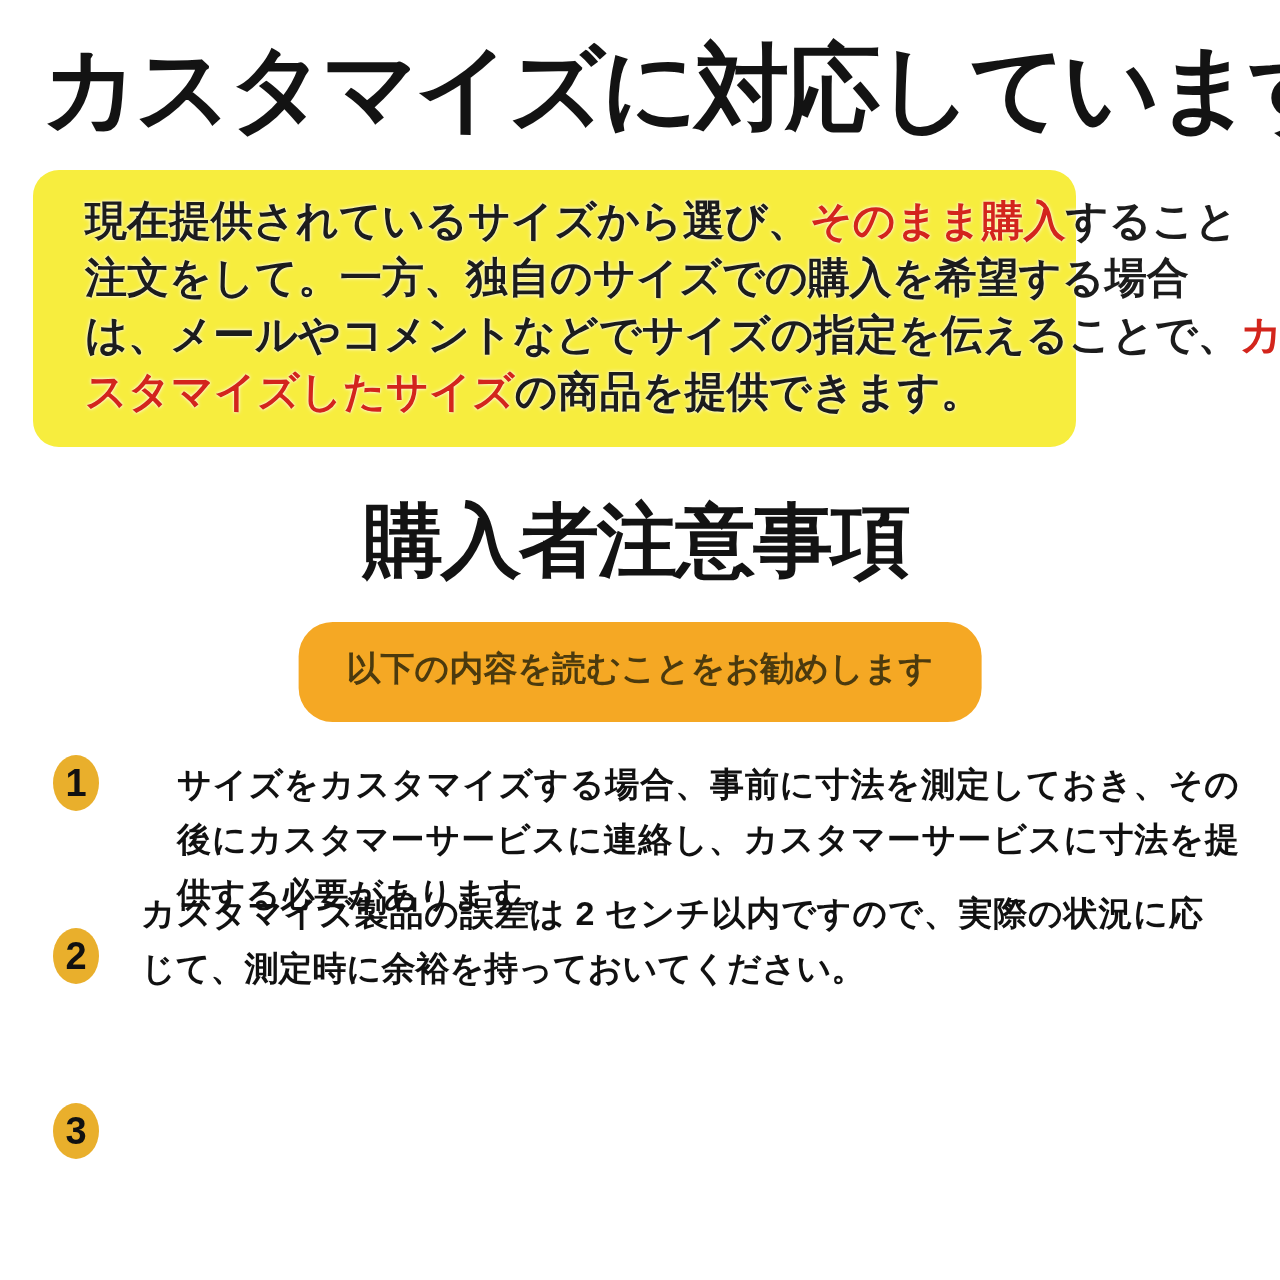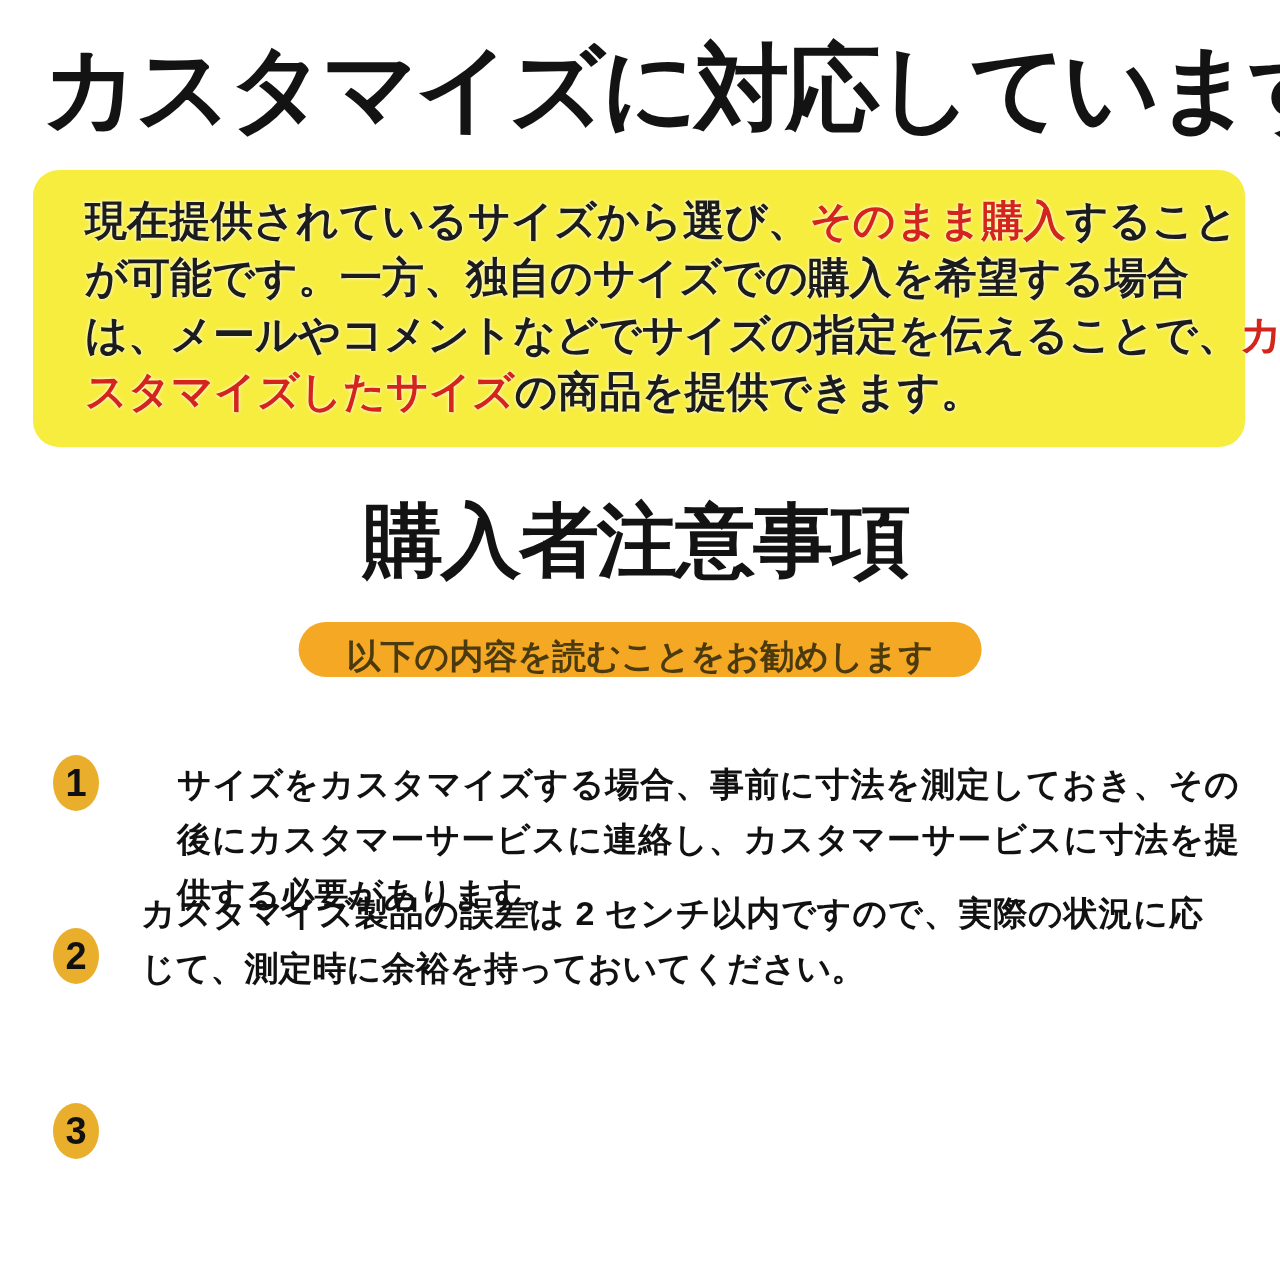--- a/index.html
+++ b/index.html
@@ -25,21 +25,21 @@
     font-size: 95px;
     letter-spacing: -4px;
     line-height: 1.15;
     white-space: nowrap;
     color: #131313;
   }
   .notice-box {
     position: absolute;
     left: 33px;
     top: 170px;
-    width: 1212px;
+    width: 1043px;
     height: 277px;
     background: #F7ED3E;
     border-radius: 26px;
     box-sizing: border-box;
     padding: 22px 40px 0 52px;
   }
   .notice-line {
     font-size: 42px;
     line-height: 57px;
     letter-spacing: 0px;
@@ -58,23 +58,23 @@
     text-align: center;
     font-size: 80px;
     letter-spacing: -2px;
     color: #131313;
   }
   .pill {
     position: absolute;
     top: 622px;
     left: 50%;
     transform: translateX(-50%);
-    height: 55px;
+    height: 76px;
     line-height: 68px;
-    padding: 0 48px;
+    padding: 12px 48px;
     border-radius: 34px;
     background: #F5A824;
     color: #4b3a0e;
     font-size: 34px;
     white-space: nowrap;
   }
   .item-circle {
     position: absolute;
     left: 53px;
     width: 46px;
@@ -106,21 +106,21 @@
 </style>
 </head>
 <body>
 
 <div class="canvas">
 
   <div class="main-title">カスタマイズに対応しています</div>
 
   <div class="notice-box">
     <div class="notice-line"><span>現在提供されているサイズから選び、</span><span class="red-text">そのまま購入</span><span>すること</span></div>
-    <div class="notice-line"><span>が可能です。一方、独自のサイズでの購入を希望する場合</span></div>
+    <div class="notice-line"><span>注文をして。一方、独自のサイズでの購入を希望する場合</span></div>
     <div class="notice-line"><span>は、メールやコメントなどでサイズの指定を伝えることで、</span><span class="red-text">カ</span></div>
     <div class="notice-line"><span class="red-text">スタマイズしたサイズ</span><span>の商品を提供できます。</span></div>
   </div>
 
   <div class="section-title">購入者注意事項</div>
 
   <div class="pill">以下の内容を読むことをお勧めします</div>
 
   <div class="item-circle circle-1">1</div>
   <div class="item-text text-1">サイズをカスタマイズする場合、事前に寸法を測定しておき、その後にカスタマーサービスに連絡し、カスタマーサービスに寸法を提供する必要があります。</div>

